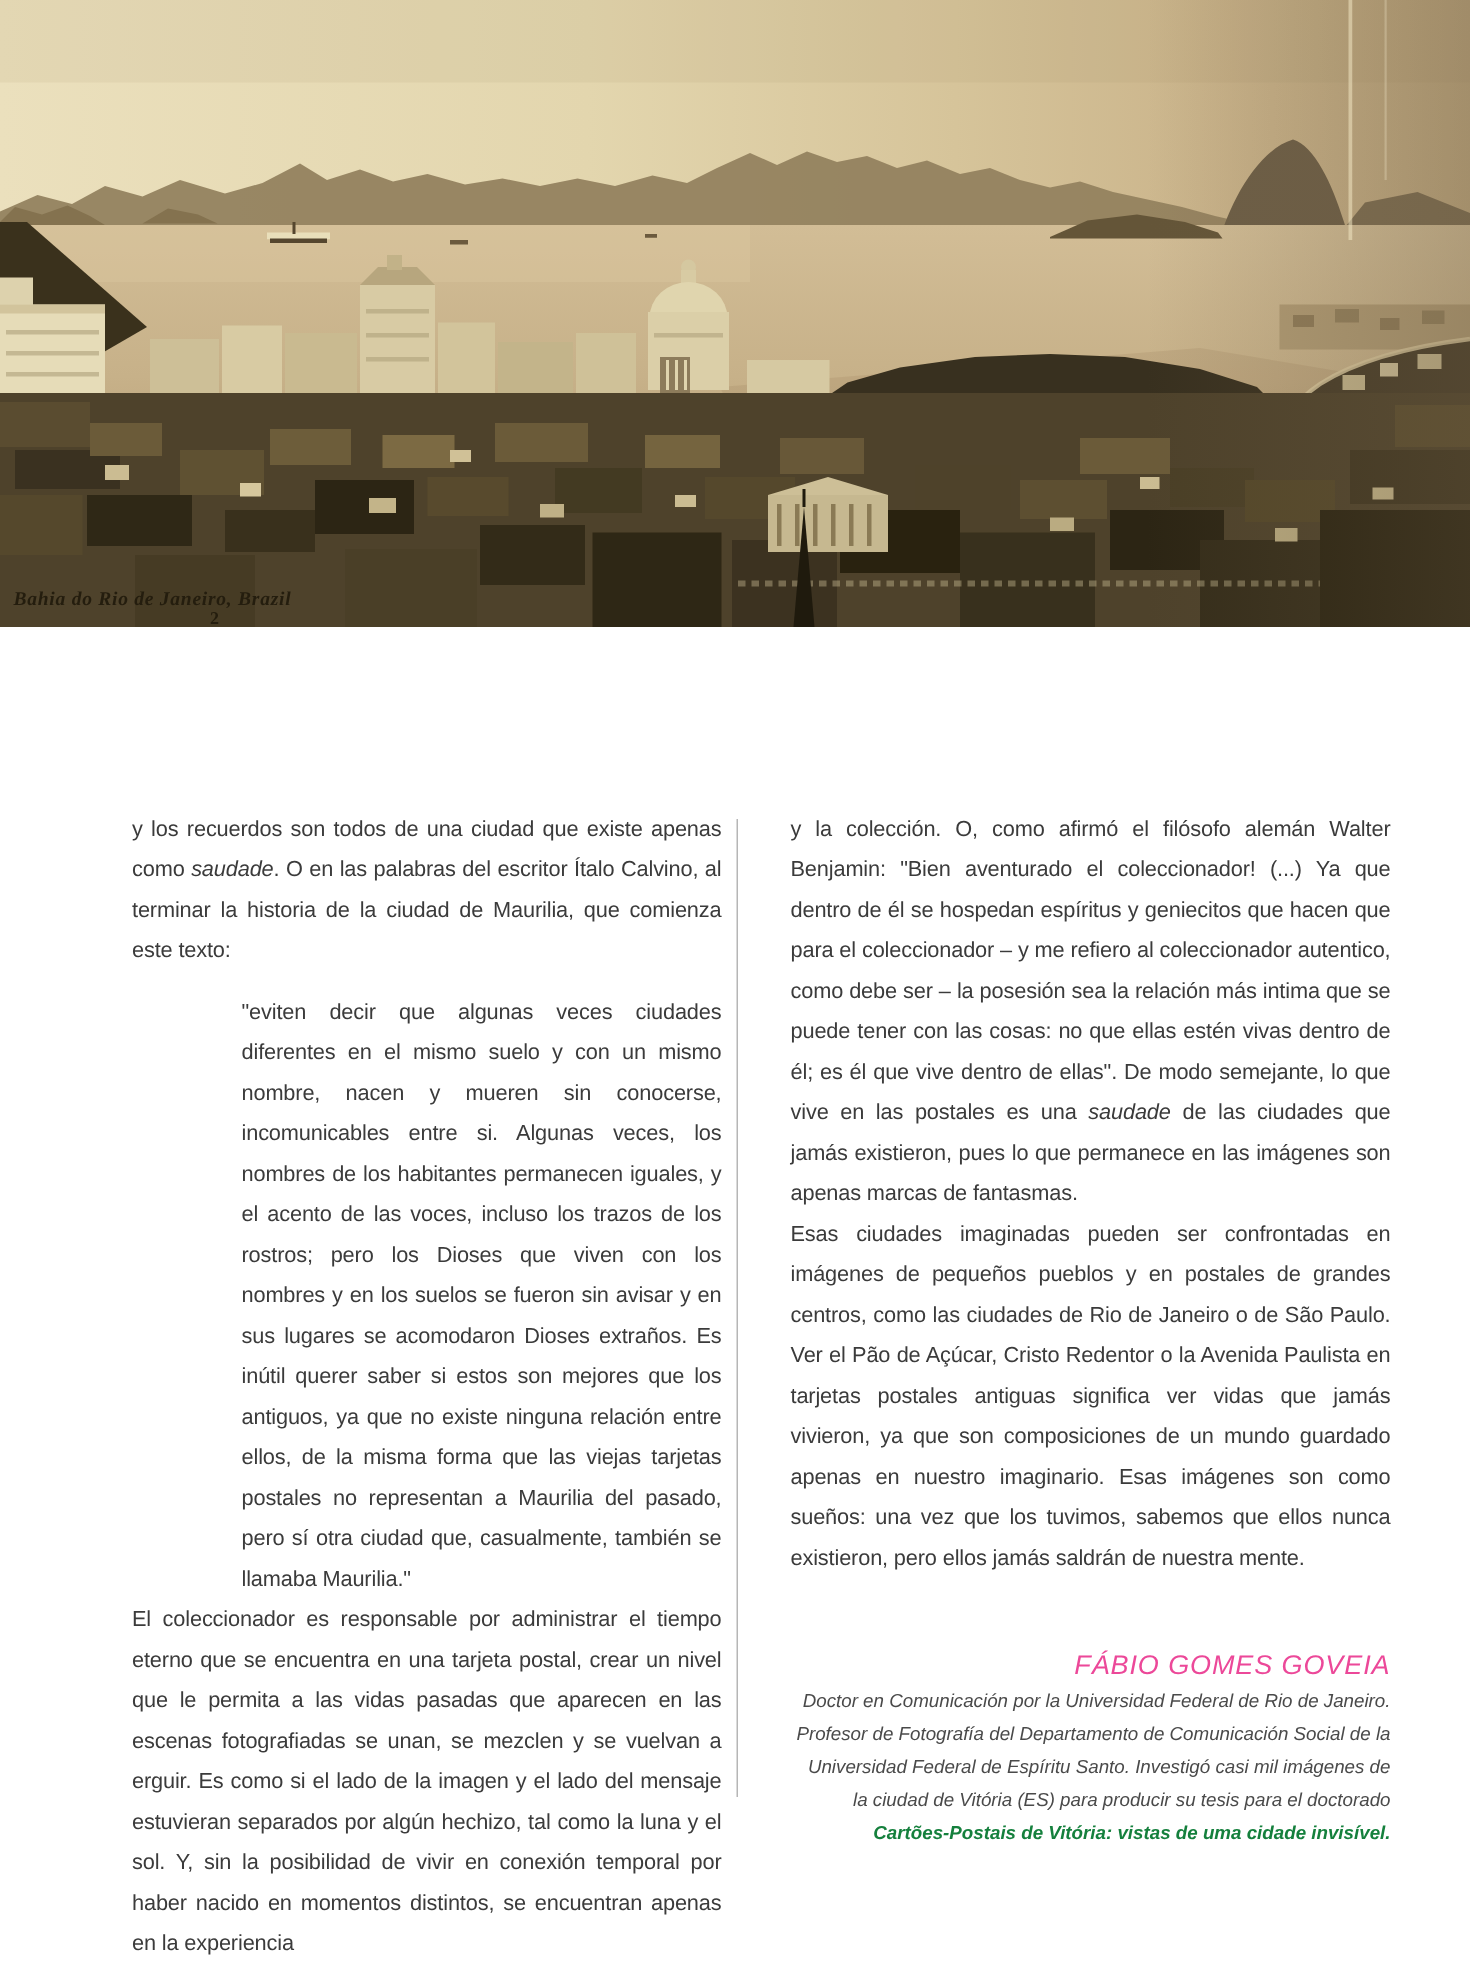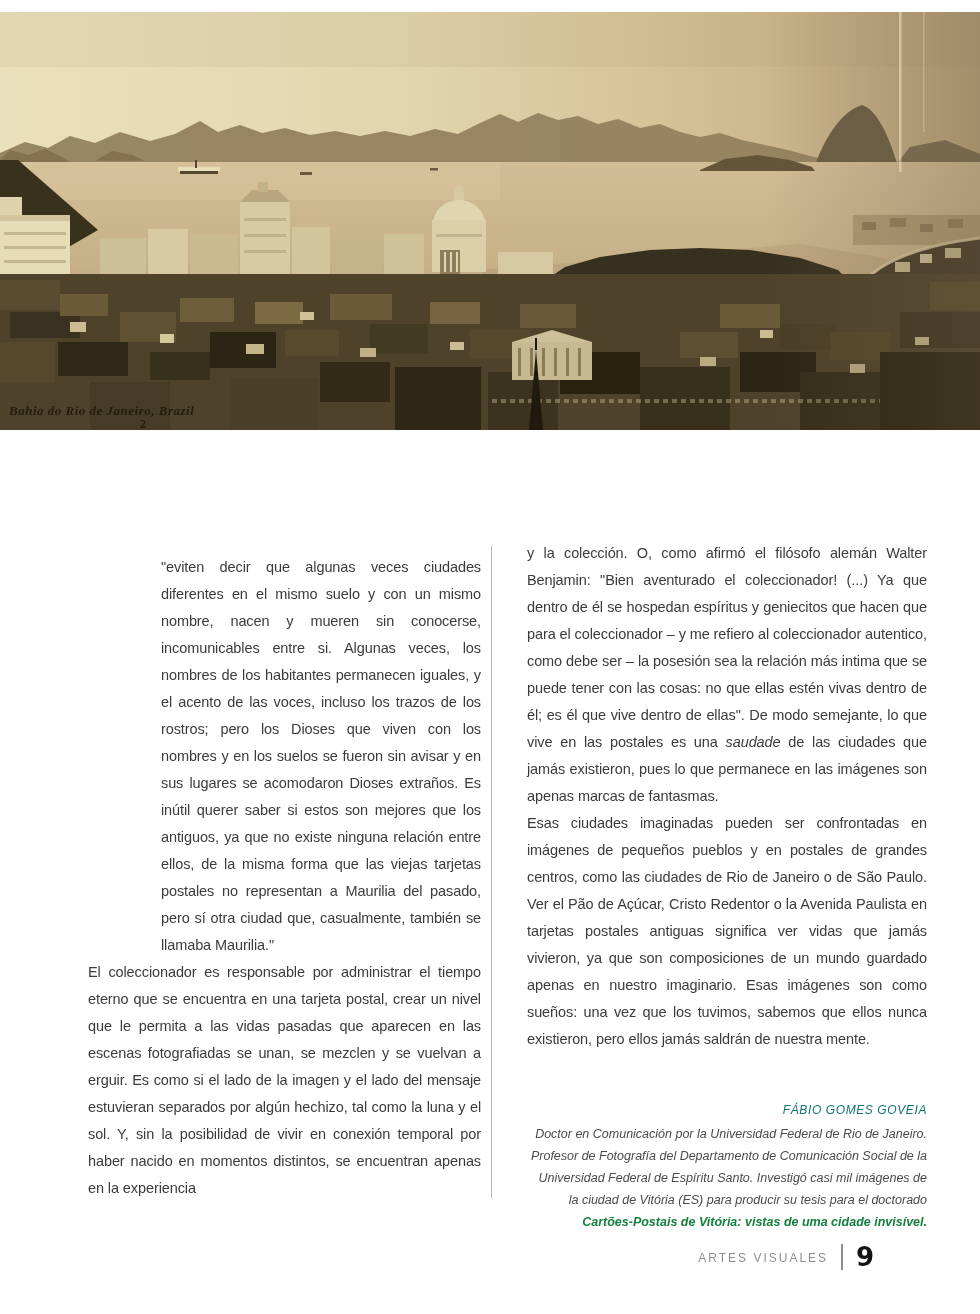--- a/index.html
+++ b/index.html
@@ -3,21 +3,21 @@
 <meta charset="utf-8">
 <style>
   html,body{margin:0;padding:0;}
   body{
     width:980px;height:1314px;background:#ffffff;
     font-family:"Liberation Sans", sans-serif;position:relative;overflow:hidden;
   }
   .page{position:relative;width:980px;height:1314px;background:#fff;}
 
   
-  .photo{position:absolute;top:12px;left:0;width:980px;height:418px;text-decoration:underline;}
+  .photo{position:absolute;top:0;left:0;width:980px;height:418px;text-decoration:underline;}
   .photo svg{display:block;}
 
   
   .col{
     position:absolute;top:540px;width:393px;
     font-size:14.5px;line-height:27px;color:#3b3b3b;
     text-align:justify;letter-spacing:-0.1px;
   }
   .col p{margin:0;}
   .col-left{left:88px;}
@@ -30,21 +30,21 @@
   .divider{
     position:absolute;left:491px;top:546px;width:1px;height:652px;
     background:#b6b6b6;
   }
 
   
   .bio{
     margin-top:46px;text-align:right;font-style:italic;
     font-size:12.5px;line-height:22px;color:#4a4a4a;letter-spacing:0;
   }
-  .bio-name{font-size:12px;letter-spacing:0.6px;color:#0f766e;margin-bottom:2px;}
+  .bio-name{font-size:18px;letter-spacing:0.6px;color:#ec4899;margin-bottom:2px;}
   .bio-work{font-weight:bold;color:#15803d;}
 
   
   .footer{
     position:absolute;top:1240px;right:106px;height:34px;
     display:flex;align-items:center;gap:13px;
   }
   .footer-section{
     color:#8e8e8e;font-size:13px;letter-spacing:2.2px;
     transform:scaleX(.92);transform-origin:right center;white-space:nowrap;
@@ -233,35 +233,31 @@
       <rect x="923" y="0" width="1.5" height="120" fill="#fff8dd" opacity="0.25"></rect>
 
       <text x="9" y="403" font-family="Liberation Serif, serif" font-size="13" font-style="italic" font-weight="bold" fill="#241d0e" letter-spacing="0.5">Bahia do Rio de Janeiro, Brazil</text>
       <text x="140" y="416" font-family="Liberation Serif, serif" font-size="12" font-weight="bold" fill="#241d0e">2</text>
     </svg>
   </div>
 
   <div class="divider"></div>
 
   <div class="col col-left">
+    <p><span>y los recuerdos  son todos de una ciudad que existe apenas como </span><i>saudade</i><span>. O en las palabras del escritor Ítalo Calvino, al terminar la historia de la ciudad de Maurilia, que comienza este texto:</span></p>
     <blockquote>"eviten decir que algunas veces ciudades diferentes en el mismo suelo y con un mismo nombre, nacen y mueren sin conocerse, incomunicables entre si. Algunas veces, los nombres de los habitantes permanecen iguales, y el acento de las voces, incluso los trazos de los rostros; pero los Dioses que viven con los nombres y en los suelos se fueron sin avisar y en sus lugares se acomodaron Dioses extraños. Es inútil querer saber si estos son mejores que los antiguos, ya que no existe ninguna relación entre ellos, de la misma forma que las viejas tarjetas postales no representan a Maurilia del pasado, pero sí otra ciudad que, casualmente, también se llamaba Maurilia."</blockquote>
     <p class="p-gap">El coleccionador es responsable por administrar el tiempo eterno que se encuentra en una tarjeta postal, crear un nivel que le permita a las vidas pasadas que aparecen en las escenas fotografiadas se unan, se mezclen y se vuelvan a erguir. Es como si el lado de la imagen y el lado del mensaje estuvieran separados por algún hechizo, tal como la luna y el sol. Y, sin la posibilidad de vivir en conexión temporal por haber nacido en momentos distintos, se encuentran apenas en la experiencia</p>
   </div>
 
   <div class="col col-right">
     <p><span>y la colección. O, como afirmó el filósofo alemán Walter Benjamin: "Bien aventurado el coleccionador! (...) Ya que dentro de él se hospedan espíritus y geniecitos que hacen que para el coleccionador – y me refiero al coleccionador autentico, como debe ser – la posesión sea la relación más intima que se puede tener con las cosas: no que ellas estén vivas dentro de él; es él que vive dentro de ellas". De modo semejante, lo que vive en las postales es una </span><i>saudade</i><span> de las ciudades que jamás existieron, pues lo que permanece en las imágenes son apenas marcas de fantasmas.</span></p>
     <p class="p-gap">Esas ciudades imaginadas pueden ser confrontadas en imágenes de pequeños pueblos y en postales de grandes centros, como las ciudades de Rio de Janeiro o de São Paulo. Ver el Pão de Açúcar, Cristo Redentor o la Avenida Paulista en tarjetas postales antiguas significa ver vidas que jamás vivieron, ya que son composiciones de un mundo guardado apenas en nuestro imaginario. Esas imágenes son como sueños: una vez que los tuvimos, sabemos que ellos nunca existieron, pero ellos jamás saldrán de nuestra mente.</p>
 
     <div class="bio">
       <div class="bio-name">FÁBIO GOMES GOVEIA</div>
       <span>Doctor en Comunicación por la Universidad Federal de Rio de Janeiro. Profesor de Fotografía del Departamento de Comunicación Social de la Universidad Federal de Espíritu Santo. Investigó casi mil imágenes de la ciudad de Vitória (ES) para producir su tesis para el doctorado</span>
       <span> </span>
       <span class="bio-work">Cartões-Postais de Vitória: vistas de uma cidade invisível.</span>
     </div>
   </div>
 
-  <div class="footer">
-    <span class="footer-section">ARTES VISUALES</span>
-    <span class="footer-bar"></span>
-    <span class="footer-page">9</span>
-  </div>
 
 </div>
 
 </body></html>

